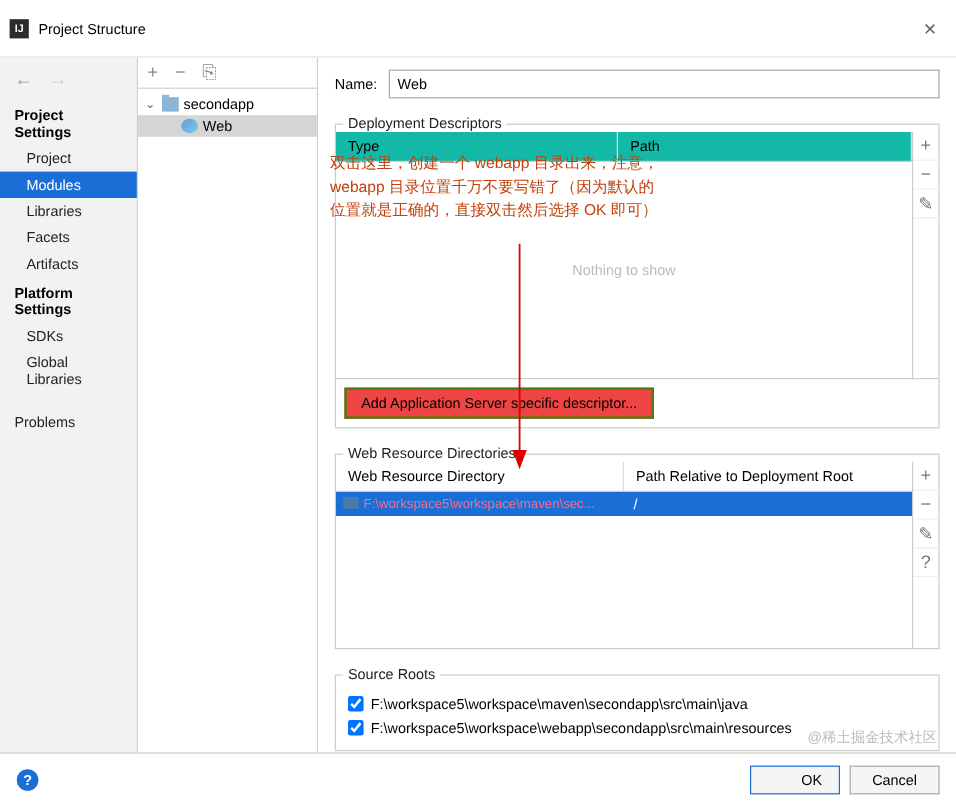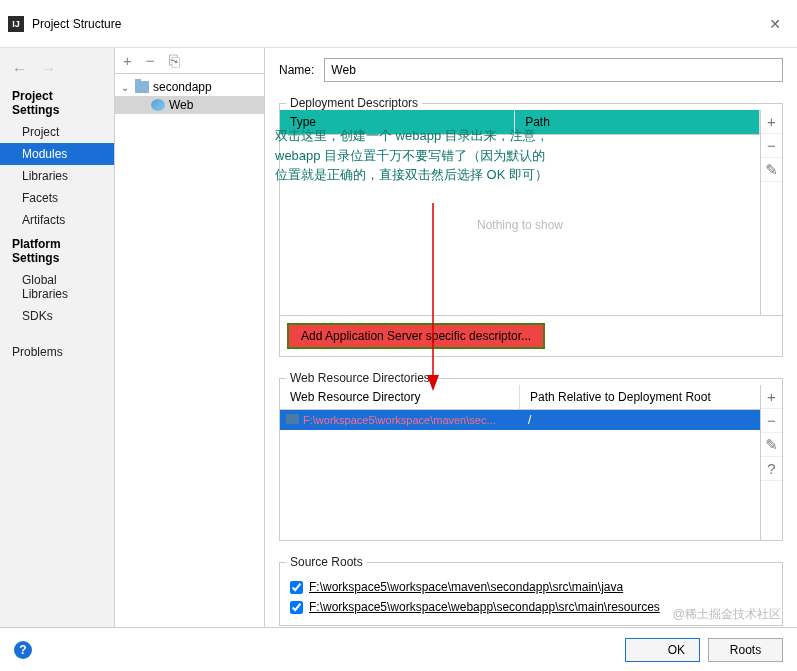--- a/index.html
+++ b/index.html
@@ -43,29 +43,29 @@
 .wrd-header { display: flex; border-bottom: 1px solid #ccc; }
 .wrd-header .col { padding: 5px 10px; font-size: 12px; }
 .wrd-header .col:first-child { width: 240px; border-right: 1px solid #ddd; }
 .wrd-row { display: flex; background: #1a6fd6; color: #fff; align-items: center; height: 20px; }
 .wrd-row .c1 { width: 240px; padding: 0 6px; display: flex; gap: 4px; overflow: hidden; }
 .wrd-row .c1 .path-text { color: #ff6b8a; font-size: 11px; white-space: nowrap; overflow: hidden; text-overflow: ellipsis; }
 .wrd-row .c2 { padding: 0 8px; font-size: 12px; }
 .folder-icon-sm { width: 13px; height: 10px; background: #4a7ba8; flex-shrink: 0; }
 .wrd-body { min-height: 110px; background: #fff; }
 .source-body { padding: 8px 10px; }
-.src-row { display: flex; align-items: flex-end; gap: 6px; padding: 3px 0; font-size: 12px; text-decoration: underline; }
+.src-row { display: flex; align-items: flex-start; gap: 6px; padding: 3px 0; font-size: 12px; }
 .src-row input[type=checkbox] { width: 13px; height: 13px; }
 .footer { position: absolute; bottom: 0; left: 0; right: 0; height: 44px; border-top: 1px solid #ccc; display: flex; align-items: center; padding: 0 14px; background: #fff; }
 .help-icon { width: 18px; height: 18px; border-radius: 50%; background: #1a6fd6; color: #fff; display: flex; align-items: center; justify-content: center; font-size: 12px; font-weight: bold; cursor: pointer; }
 .footer-btns { margin-left: auto; display: flex; gap: 8px; }
 .footer-btn { min-width: 75px; padding: 4px 14px; border: 1px solid #aaa; background: #f5f5f5; font-size: 12px; cursor: pointer; }
 .footer-btn.primary { border: 1px solid #1a6fd6; padding-left: 42px; }
 .watermark { position: absolute; right: 16px; bottom: 48px; color: #bbb; font-size: 12px; }
-.annotation { position: absolute; left: 275px; top: 126px; color: #0f766e; font-size: 13px; line-height: 1.5; width: 280px; font-weight: 500; z-index: 5; pointer-events: none; }
+.annotation { position: absolute; left: 275px; top: 126px; color: #c2410c; font-size: 13px; line-height: 1.5; width: 280px; font-weight: 500; z-index: 5; pointer-events: none; }
 .arrow-svg { position: absolute; left: 418px; top: 203px; z-index: 4; pointer-events: none; }
 </style>
 </head>
 <body>
 
 <div class="titlebar">
   <div class="icon">IJ</div>
   <div class="title">Project Structure</div>
   <div class="close">✕</div>
 </div>
@@ -77,22 +77,22 @@
       <span>←</span>
       <span style="color:#ccc">→</span>
     </div>
     <div class="section-header">Project Settings</div>
     <div class="nav-item">Project</div>
     <div class="nav-item selected">Modules</div>
     <div class="nav-item">Libraries</div>
     <div class="nav-item">Facets</div>
     <div class="nav-item">Artifacts</div>
     <div class="section-header">Platform Settings</div>
+    <div class="nav-item">SDKs</div>
     <div class="nav-item">Global Libraries</div>
-    <div class="nav-item">SDKs</div>
     <div style="height:14px"></div>
     <div class="nav-item" style="padding-left:12px">Problems</div>
   </div>
 
   <div class="tree-panel">
     <div class="tree-toolbar">
       <span>+</span>
       <span>−</span>
       <span>⎘</span>
     </div>
@@ -185,15 +185,15 @@
   <line x1="15" y1="0" x2="15" y2="175" stroke="#d00" stroke-width="1.5"></line>
   <polygon points="15,188 9,172 21,172" fill="#d00"></polygon>
 </svg>
 
 <div class="watermark">@稀土掘金技术社区</div>
 
 <div class="footer">
   <div class="help-icon">?</div>
   <div class="footer-btns">
     <button class="footer-btn primary">OK</button>
-    <button class="footer-btn">Roots</button>
+    <button class="footer-btn">Cancel</button>
   </div>
 </div>
 
 </body></html>

